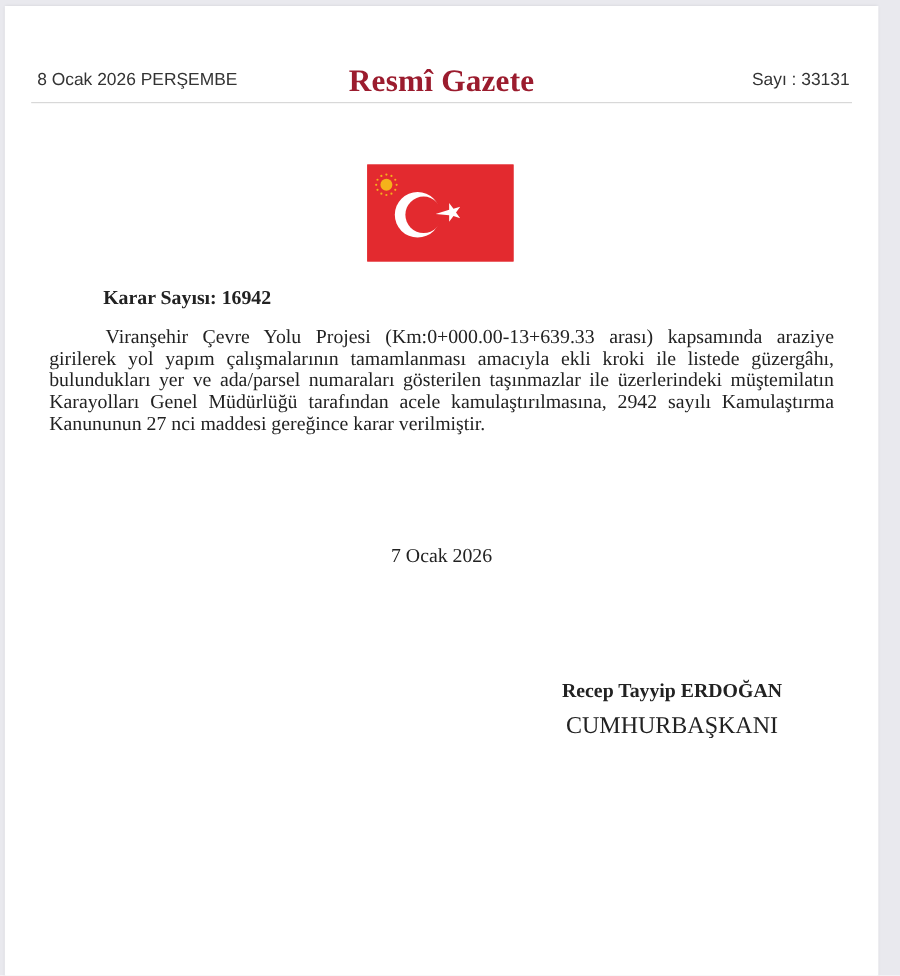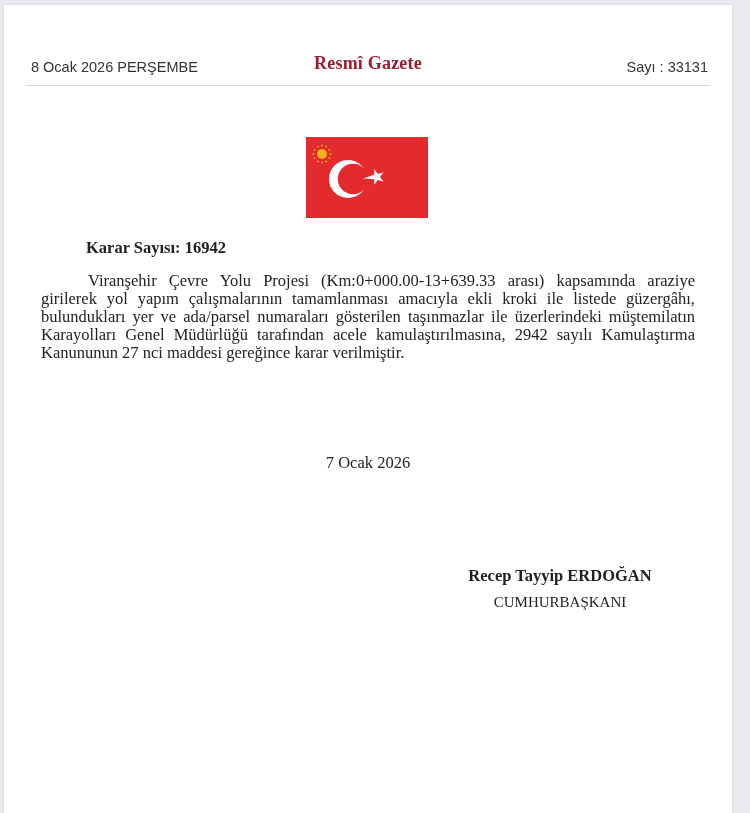--- a/index.html
+++ b/index.html
@@ -19,21 +19,21 @@
     position:absolute; left:22px; top:25px; width:684px; height:32px;
     border-bottom:1px solid #d8d8d8;
     margin-top:23px;
   }
   .hdr-date {
     position:absolute; left:5px; top:6px;
     font-family:"Liberation Sans", sans-serif; font-size:14.5px; color:#333;
   }
   .hdr-title {
     position:absolute; left:0; right:0; top:0; text-align:center;
-    font-size:18px; font-weight:bold; color:#9b1c2e; letter-spacing:0.2px;
+    font-size:26px; font-weight:bold; color:#9b1c2e; letter-spacing:0.2px;
   }
   .hdr-issue {
     position:absolute; right:2px; top:6px;
     font-family:"Liberation Sans", sans-serif; font-size:14.5px; color:#333;
   }
   .doc-title {
     position:absolute; left:0; right:0; top:64px; text-align:center;
     font-size:21px; font-weight:bold; color:#222;
   }
   .flag {
@@ -54,21 +54,21 @@
   .sign-date {
     position:absolute; left:0; right:0; top:448px; text-align:center;
     font-size:16.5px;
   }
   .signer {
     position:absolute; left:446px; top:561px; width:220px; text-align:center;
     font-size:16.5px; font-weight:bold;
   }
   .signer-title {
     position:absolute; left:446px; top:589px; width:220px; text-align:center;
-    font-size:15px;
+    font-size:20px;
   }
 </style>
 </head>
 <body>
 
 <div class="page">
   <div class="header">
     <span class="hdr-date">8 Ocak 2026 PERŞEMBE</span>
     <div class="hdr-title">Resmî Gazete</div>
     <span class="hdr-issue">Sayı : 33131</span>

